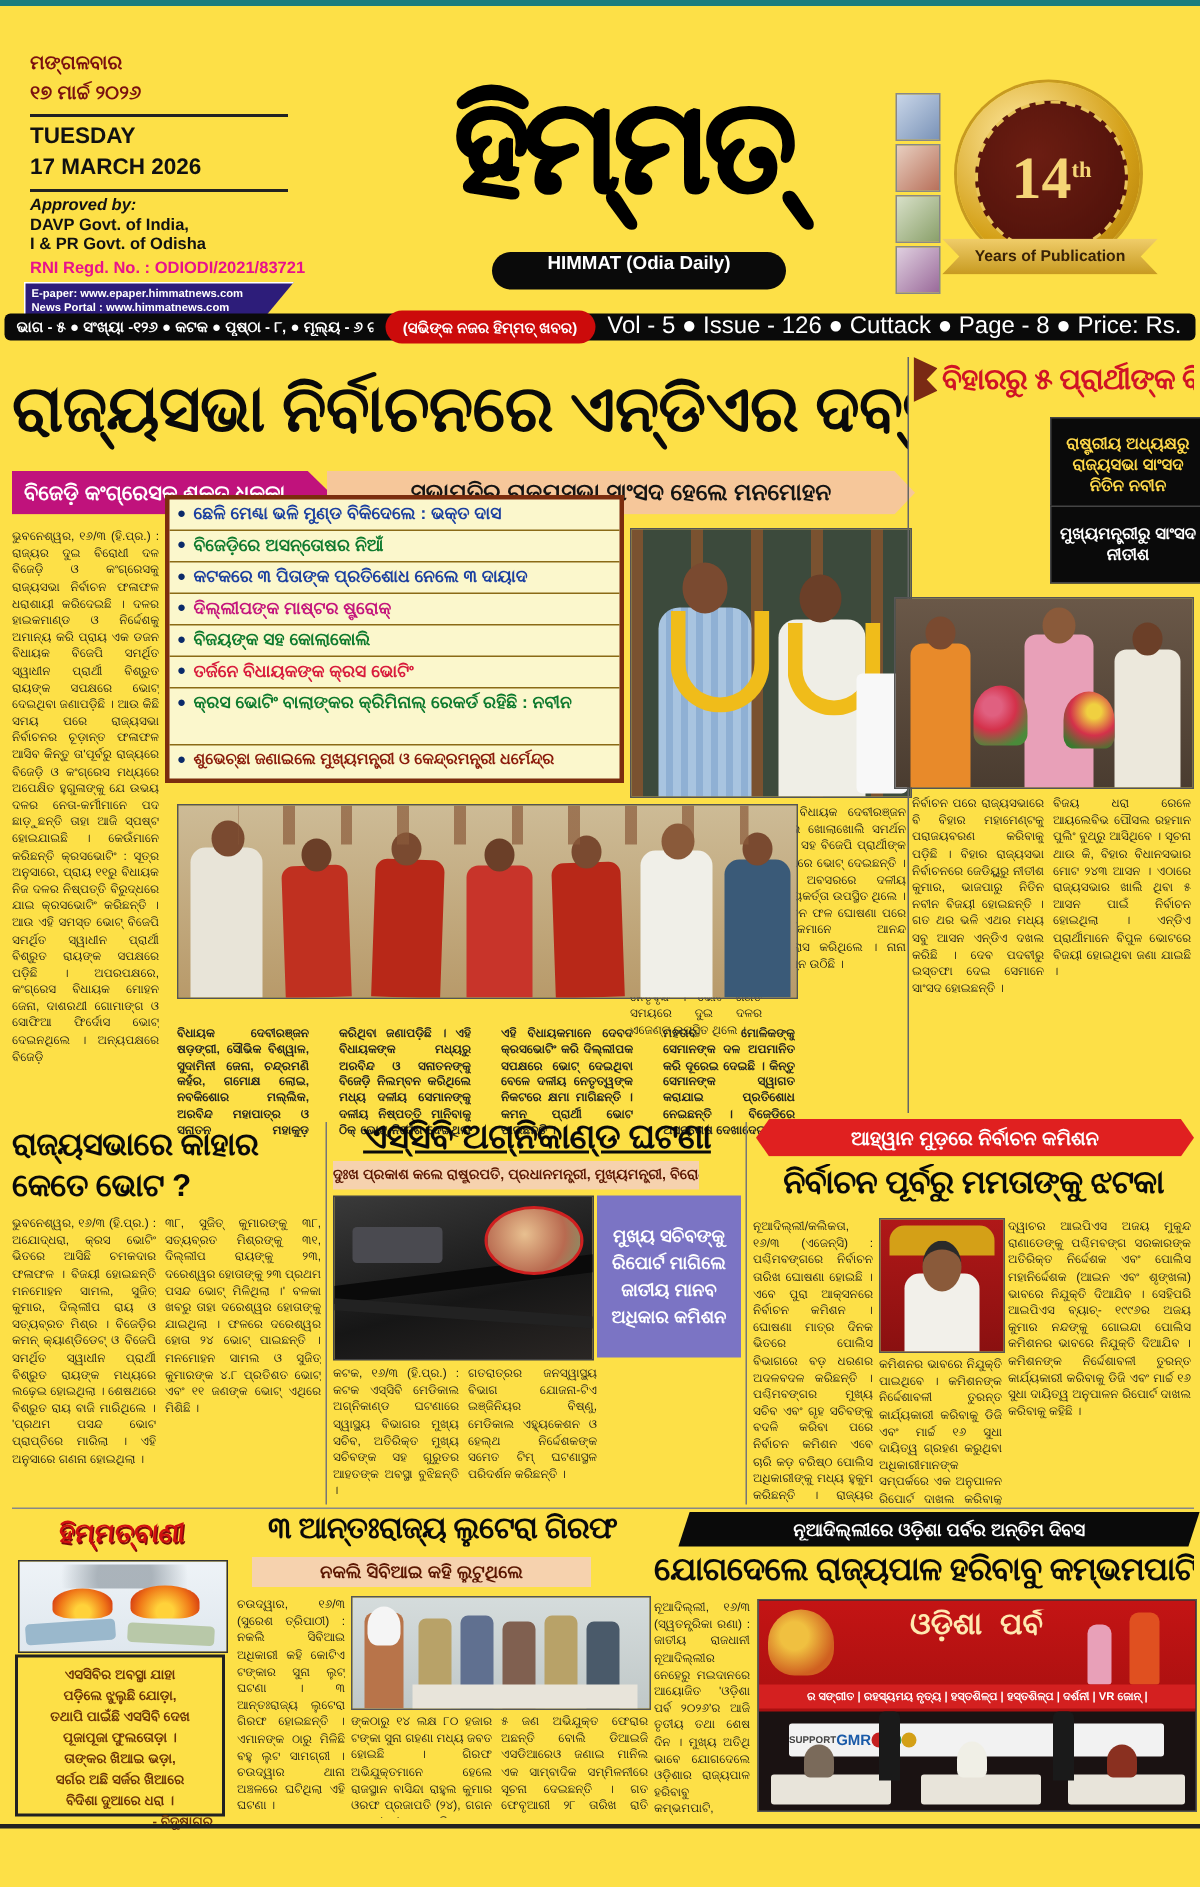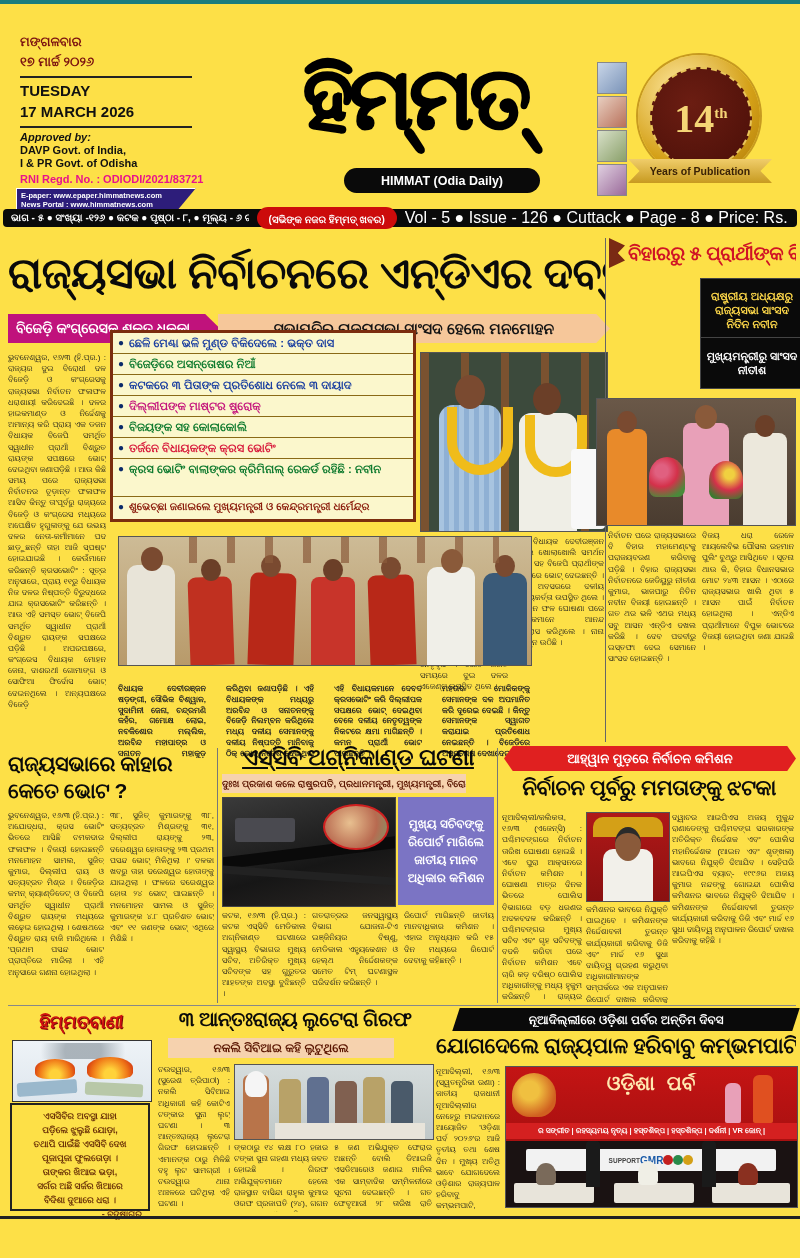--- a/index.html
+++ b/index.html
@@ -34,21 +34,21 @@
   <div class="abs" style="left:20px;top:144px;font-size:11px;font-weight:800;">DAVP Govt. of India,</div>
   <div class="abs" style="left:20px;top:157px;font-size:11px;font-weight:800;">I &amp; PR Govt. of Odisha</div>
   <div class="abs" style="left: 20px; top: 173px; font-size: 11px; font-weight: 800; color: rgb(232, 18, 140);">RNI Regd. No. : ODIODI/2021/83721</div>
 
   <div class="abs" style="left:16px;top:188px;width:180px;height:26px;background:#2d1d7a;border:1.5px solid #fff;outline:1px solid #2d1d7a;clip-path:polygon(0 0,100% 0,88% 100%,0 100%);padding:2px 4px;box-sizing:border-box;">
     <div style="font-size:7.5px;color:#fff;font-weight:700;">E-paper: www.epaper.himmatnews.com</div>
     <div style="font-size:7.5px;color:#fff;font-weight:700;">News Portal : www.himmatnews.com</div>
   </div>
 
   <div class="abs" style="left:240px;top:28px;width:350px;height:140px;font-size:86px;font-weight:900;color:#000;text-align:center;line-height:140px;letter-spacing:-4px;-webkit-text-stroke:2px #000;">ହିମ୍ମତ୍</div>
-  <div class="abs" style="left:344px;top:168px;width:196px;height:25px;background:#0a0a0a;border-radius:13px;display:flex;align-items:center;justify-content:center;">
+  <div class="abs" style="left:328px;top:168px;width:196px;height:25px;background:#0a0a0a;border-radius:13px;display:flex;justify-content:center;">
     <span style="color:#fff;font-weight:800;font-size:12.5px;white-space:nowrap;">HIMMAT  (Odia Daily)</span>
   </div>
 
   <div class="abs" style="left:597px;top:62px;width:30px;height:134px;display:flex;flex-direction:column;gap:2px;">
     <div style="flex:1;background:linear-gradient(135deg,#c9d6e8,#7a93b8);border:1px solid #888;"></div>
     <div style="flex:1;background:linear-gradient(135deg,#e8cfc0,#b8705a);border:1px solid #888;"></div>
     <div style="flex:1;background:linear-gradient(135deg,#d8e0c8,#8aa06a);border:1px solid #888;"></div>
     <div style="flex:1;background:linear-gradient(135deg,#e0d0e0,#9a6a9a);border:1px solid #888;"></div>
   </div>
 
@@ -199,21 +199,20 @@
     <div style="position:absolute;left:12px;top:20px;width:60px;height:24px;background:#4a4a50;border-radius:3px;"></div>
     <div style="position:absolute;right:6px;top:6px;width:62px;height:42px;border:2px solid #d02020;border-radius:50%;background:radial-gradient(circle at 40% 40%,#e8c090,#b86a50 60%,#7a9a6a);"></div>
   </div>
 
   <div class="abs" style="left:398px;top:797px;width:96px;height:108px;background:#7b74c4;display:flex;align-items:center;justify-content:center;padding:6px;box-sizing:border-box;">
     <span style="color:#fff;font-weight:800;font-size:12px;line-height:1.5;text-align:center;">ମୁଖ୍ୟ ସଚିବଙ୍କୁ ରିପୋର୍ଟ ମାଗିଲେ ଜାତୀୟ ମାନବ ଅଧିକାର କମିଶନ</span>
   </div>
 
   <div class="abs bodytxt" style="left:222px;top:910px;width:84px;height:93px;">କଟକ, ୧୬/୩ (ହି.ପ୍ର.) : କଟକ ଏସ୍‌ସିବି ମେଡିକାଲ ଅଗ୍ନିକାଣ୍ଡ ଘଟଣାରେ ସ୍ୱାସ୍ଥ୍ୟ ବିଭାଗର ମୁଖ୍ୟ ସଚିବ, ଅତିରିକ୍ତ ମୁଖ୍ୟ ସଚିବଙ୍କ ସହ ଗୁରୁତର ଆହତଙ୍କ ଅବସ୍ଥା ବୁଝିଛନ୍ତି ।</div>
   <div class="abs bodytxt" style="left:312px;top:910px;width:86px;height:93px;">ଗତରାତ୍ରର ଜନସ୍ୱାସ୍ଥ୍ୟ ବିଭାଗ ଯୋଜନା-ଟିଏ ଇଞ୍ଜିନିୟର ବିଷ୍ଣୁ, ମେଡିକାଲ ଏହ୍ୟୁକେଶନ ଓ ହେଲ୍ଥ ନିର୍ଦ୍ଦେଶକଙ୍କ ସମେତ ଟିମ୍ ଘଟଣାସ୍ଥଳ ପରିଦର୍ଶନ କରିଛନ୍ତି ।</div>
-  <div class="abs bodytxt" style="left:404px;top:910px;width:90px;height:93px;">ରିପୋର୍ଟ ମାଗିଛନ୍ତି ଜାତୀୟ ମାନବାଧିକାର କମିଶନ । ଏହାର ଅନୁଧ୍ୟାନ କରି ୧୫ ଦିନ ମଧ୍ୟରେ ରିପୋର୍ଟ ଦେବାକୁ କହିଛନ୍ତି ।</div>
 
   <div class="abs rule" style="left:497px;top:748px;width:1px;height:255px;background:#777;"></div>
 
   <div class="abs" style="left:504px;top:746px;width:292px;height:25px;background:#e02020;clip-path:polygon(0 50%,3% 0,97% 0,100% 50%,97% 100%,3% 100%);display:flex;align-items:center;justify-content:center;">
     <span style="color:#fff;font-weight:800;font-size:13px;white-space:nowrap;overflow:hidden;">ଆହ୍ୱାନ ମୁଡ଼ରେ ନିର୍ବାଚନ କମିଶନ</span>
   </div>
   <div class="abs hl" style="left:502px;top:776px;width:294px;font-size:21.5px;white-space:nowrap;overflow:hidden;text-align:center;">ନିର୍ବାଚନ ପୂର୍ବରୁ ମମତାଙ୍କୁ ଝଟକା</div>
 
   <div class="abs bodytxt" style="left:502px;top:812px;width:80px;height:191px;">ନୂଆଦିଲ୍ଲୀ/କଲିକତା, ୧୬/୩ (ଏଜେନ୍ସି) : ପଶ୍ଚିମବଙ୍ଗରେ ନିର୍ବାଚନ ତାରିଖ ଘୋଷଣା ହୋଇଛି । ଏବେ ପୁରା ଆକ୍ସନରେ ନିର୍ବାଚନ କମିଶନ । ଘୋଷଣା ମାତ୍ର ଦିନକ ଭିତରେ ପୋଲିସ ବିଭାଗରେ ବଡ଼ ଧରଣର ଅଦଳବଦଳ କରିଛନ୍ତି । ପଶ୍ଚିମବଙ୍ଗର ମୁଖ୍ୟ ସଚିବ ଏବଂ ଗୃହ ସଚିବଙ୍କୁ ବଦଳି କରିବା ପରେ ନିର୍ବାଚନ କମିଶନ ଏବେ ଚାରି କଡ଼ ବରିଷ୍ଠ ପୋଲିସ ଅଧିକାରୀଙ୍କୁ ମଧ୍ୟ ହୁକୁମ କରିଛନ୍ତି । ରାଜ୍ୟର କେତେ କମିଶନ ସେମାନଙ୍କର ନିର୍ଦ୍ଦିଷ୍ଟ ପୋଷ୍ଟିଂ ପାଇଁ ନିର୍ଦ୍ଦେଶନାମା ଜାରି କରିଛନ୍ତି ।</div>
 
@@ -279,21 +278,21 @@
 
   <div class="abs photo" style="left:505px;top:1066px;width:291px;height:140px;background:#1a1212;border:1px solid #555;">
     <div style="position:absolute;left:0;top:0;width:291px;height:74px;background:linear-gradient(#c41414,#a81010);"></div>
     <div style="position:absolute;left:70px;top:6px;width:150px;height:50px;color:#ffe9b0;font-weight:900;font-size:20px;text-align:center;line-height:1.2;overflow:hidden;font-family:Liberation Mono, monospace;">ଓଡ଼ିଶା ପର୍ବ</div>
     <div style="position:absolute;right:24px;top:8px;width:20px;height:48px;background:#e05020;border-radius:6px 6px 2px 2px;"></div>
     <div style="position:absolute;right:56px;top:16px;width:16px;height:40px;background:#e8a0b8;border-radius:6px 6px 2px 2px;"></div>
     <div style="position:absolute;left:6px;top:6px;width:44px;height:44px;background:radial-gradient(circle at 40% 40%,#f0c040 25%,#d06020 70%);border-radius:50% 50% 40% 40%;"></div>
     <div style="position:absolute;left:0;top:56px;width:291px;height:16px;background:#d42020;display:flex;align-items:center;justify-content:center;">
       <span style="color:#fff;font-size:7.5px;font-weight:800;white-space:nowrap;overflow:hidden;">ର ସଙ୍ଗୀତ | ରହସ୍ୟମୟ ନୃତ୍ୟ | ହସ୍ତଶିଳ୍ପ | ହସ୍ତଶିଳ୍ପ | ଦର୍ଶନୀ | VR ଜୋନ୍ |</span>
     </div>
-    <div style="position:absolute;left:20px;top:82px;width:250px;height:22px;background:#f2f2f2;border-radius:2px;display:flex;align-items:center;justify-content:center;">
+    <div style="position:absolute;left:20px;top:82px;width:250px;height:22px;background:#f2f2f2;border-radius:2px;display:flex;align-items:center;justify-content:flex-start;">
       <span style="font-size:6.5px;font-weight:800;color:#444;">SUPPORT</span>
       <span style="font-size:10px;font-weight:900;color:#1a5aa8;">GMR</span>
       <span style="width:10px;height:10px;border-radius:50%;background:#c42020;display:inline-block;"></span>
       <span style="width:10px;height:10px;border-radius:50%;background:#2a8a4a;display:inline-block;"></span>
       <span style="width:10px;height:10px;border-radius:50%;background:#d4a017;display:inline-block;"></span>
     </div>
     <div style="position:absolute;left:8px;top:116px;width:80px;height:20px;background:#e8e4da;border-radius:2px;"></div>
     <div style="position:absolute;left:108px;top:116px;width:80px;height:20px;background:#e8e4da;border-radius:2px;"></div>
     <div style="position:absolute;left:206px;top:116px;width:78px;height:20px;background:#e8e4da;border-radius:2px;"></div>
     <div style="position:absolute;left:30px;top:96px;width:20px;height:22px;background:#7a6a5a;border-radius:50% 50% 20% 20%;"></div>

